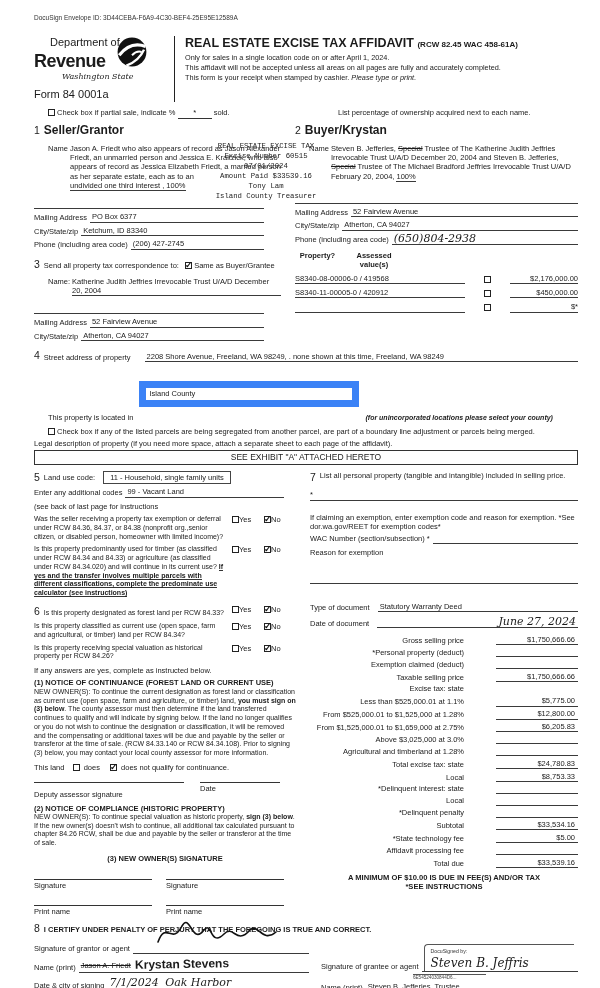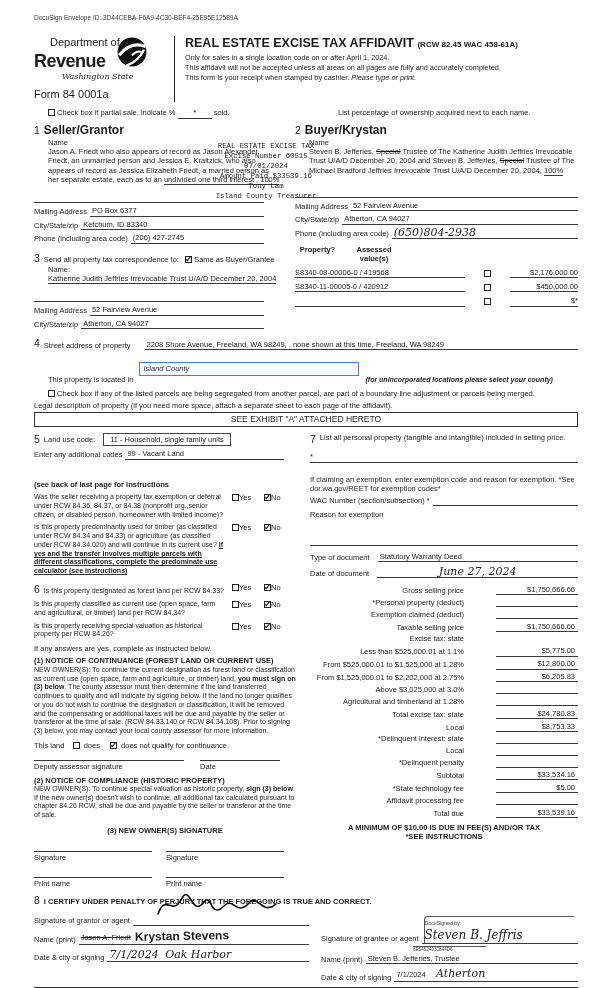--- a/index.html
+++ b/index.html
@@ -40,41 +40,41 @@
 
   
   .cols { display:flex; position:relative; }
   .col-l { width:262px; }
   .col-r { flex:1; margin-left:14px; }
 
   .partial-row { display:flex; margin:6px 0 4px 14px; }
   .partial-left { width:290px; }
   .pct-ul { display:inline-block; width:34px; border-bottom:1px solid #333; text-align:center; }
 
-  .name-block { margin-left:14px; margin-top:0; display:flex;flex-direction:column; }
+  .name-block { margin-left:14px; margin-top:6px; display:flex; }
   .name-lbl { margin-right:2px; }
   .name-text { flex:1; }
   .name-text .last { border-bottom:1px solid #3a3a3a; display:inline-block; }
 
   .stamp { position:absolute; left:152px; top:18px; width:160px; text-align:center;
     font-family:"Liberation Mono", monospace; font-size:7.3px; line-height:10px; color:#222; }
 
   
   .ptable { margin-top:6px; }
   .phead { display:flex; font-weight:bold; text-align:center; }
   .prow { display:flex; margin-top:4px; align-items:flex-end; }
   .pc1 { width:170px; border-bottom:1px solid #3a3a3a; min-height:9px; }
   .pc2 { width:45px; text-align:center; }
   .pc3 { width:68px; border-bottom:1px solid #3a3a3a; text-align:right; min-height:9px; }
   .phead .pc1, .phead .pc3 { border-bottom:none; }
 
   
   .sec4 { margin-top:8px; }
   .located-row { display:flex; align-items:flex-end; margin-top:3px; }
-  .county-box { border:1px solid #3b82f6; width:220px; padding:1px 3px; margin:9px 6px;font-style:italic; }
+  .county-box { border:7px solid #3b82f6; width:220px; padding:1px 3px; margin:16px 6px; }
   .exhibit-box { border:1px solid #333; text-align:center; font-size:8.5px; padding:1px 0; margin-top:2px; }
 
   
   .q-row { display:flex; margin-top:4px; }
   .q-text { flex:1; padding-right:4px; }
   .q-yn { width:32px; white-space:nowrap; }
   .code-box { border:1px solid #444; padding:1px 6px; margin-left:8px; }
 
   
   .trow { display:flex; align-items:flex-end; margin-top:2.5px;gap:28px; }
@@ -84,21 +84,21 @@
   .hand-big { font-family:"DejaVu Serif", serif; font-style:italic; font-size:11px; }
 
   
   .sec8 { margin-top:6px; position:relative; }
   .sig-cols { display:flex; }
   .sig-l { width:275px; }
   .sig-r { flex:1; margin-left:12px; }
   .scrawl { position:absolute; left:118px; top:-6px; pointer-events:none; }
   .strike { text-decoration:line-through; }
   .kname { font-weight:bold; font-size:12px; font-family:"Liberation Sans", sans-serif; transform:rotate(-1deg); display:inline-block; }
-  .docusign-box { border-left:1px solid #555; border-top:1px solid #555; border-radius:4px 0 0 0; padding:1px 0 0 0; display:inline-block; min-width:150px; }
+  .docusign-box { border-left:1px solid #555; border-top:1px solid #555; border-radius:4px 0 0 0; padding:1px 0 0 6px; display:inline-block; min-width:150px; }
   .ds-lbl { font-size:5.2px; color:#333; }
   .ds-sig { font-family:"DejaVu Serif", serif; font-style:italic; font-size:12px; }
   .ds-id { font-size:4.6px; color:#444; border-top:1px solid #555; display:inline-block; padding-right:30px; }
 
   .footer { border-top:1px solid #333; margin-top:5px; padding:2px 0 3px 4px; font-size:6.9px; border-bottom:1px solid #333; }
   .minimum { text-align:center; font-weight:bold; margin-top:5px; font-size:7.6px; }
   .gap4 { height:4px; } .gap8 { height:8px; } .gap12 { height:12px; }
 </style>
 </head>
 <body>
@@ -184,21 +184,21 @@
       <div class="fline" style="width:230px;">
           <span class="lbl">City/State/zip</span>
           <span class="val">Atherton, CA  94027</span>
         </div>
     </div>
 
     <div class="col-r">
       <div><span class="sec-num">2</span><span class="sec-title">Buyer/Krystan</span></div>
       <div class="name-block">
         <span class="name-lbl">Name</span>
-        <span class="name-text"><span>Steven B. Jefferies, </span><span class="strike">Special</span><span> Trustee of  The Katherine Judith Jeffries Irrevocable Trust U/A/D December 20, 2004 and Steven B. Jefferies, </span><span class="strike">Special</span><span> Trustee of The Michael Bradford Jeffries Irrevocable Trust U/A/D December 20, 2004,</span> <span class="last">100%</span></span>
+        <span class="name-text"><span>Steven B. Jefferies, </span><span class="strike">Special</span><span> Trustee of  The Katherine Judith Jeffries Irrevocable Trust U/A/D December 20, 2004 and Steven B. Jefferies, </span><span class="strike">Special</span><span> Trustee of The Michael Bradford Jeffries Irrevocable Trust U/A/D February 20, 2004,</span> <span class="last">100%</span></span>
       </div>
       <div class="gap12"></div>
       <div class="blank-line"></div>
       <div class="fline">
           <span class="lbl">Mailing Address</span>
           <span class="val">52 Fairview Avenue</span>
         </div>
       <div class="fline">
           <span class="lbl">City/State/zip</span>
           <span class="val">Atherton, CA  94027</span>
@@ -264,21 +264,21 @@
     <div class="col-l">
       <div style="display:flex; align-items:center;">
         <span class="sec-num">5</span>
         <span>Land use code:</span>
         <span class="code-box">11 - Household, single family units</span>
       </div>
       <div class="fline" style="width:250px;">
         <span class="lbl">Enter any additional codes</span>
         <span class="val">99 -  Vacant Land</span>
       </div>
-      <div style="margin-top:20px;font-weight:bold;">(see back of last page for instructions</div>
+      <div style="margin-top:4px;">(see back of last page for instructions</div>
 
       <div class="q-row">
         <div class="q-text" style="font-size:7px;">Was the seller receiving a property tax exemption or deferral under RCW 84.36, 84.37, or 84.38 (nonprofit org.,senior citizen, or disabled person, homeowner with limited income)?</div>
         <div class="q-yn"><span class="cb"></span><span>Yes</span></div>
         <div class="q-yn"><span class="cb checked"></span><span>No</span></div>
       </div>
       <div class="q-row">
         <div class="q-text" style="font-size:7px;"><span>Is this property predominantly used for timber (as classified under RCW 84.34 and 84.33) or agriculture (as classified under RCW 84.34.020) and will continue in its current use? </span><span class="b" style="border-bottom:1px solid #333;">If yes and the transfer involves multiple parcels with different classifications, complete the predominate use calculator (see instructions)</span></div>
         <div class="q-yn"><span class="cb"></span><span>Yes</span></div>
         <div class="q-yn"><span class="cb checked"></span><span>No</span></div>
@@ -306,21 +306,21 @@
 
       <div style="margin-top:5px;">
         <span>This land</span>
         <span class="cb" style="margin:0 2px 0 6px;"></span>
         <span>does</span>
         <span class="cb checked" style="margin:0 2px 0 8px;"></span>
         <span>does not qualify for continuance.</span>
       </div>
 
       <div style="display:flex; margin-top:10px;">
-        <div style="width:150px; border-top:1px solid #333; padding-top:1px;">Deputy assessor signature</div>
+        <div style="width:150px; border-top:1px solid #333; padding-top:7px;">Deputy assessor signature</div>
         <div style="width:80px; border-top:1px solid #333; padding-top:1px; margin-left:16px;">Date</div>
       </div>
 
       <div class="b" style="margin-top:4px;">(2) NOTICE OF COMPLIANCE (HISTORIC PROPERTY)</div>
       <div style="font-size:7px;"><span>NEW OWNER(S):  To continue special valuation as historic property, </span><span class="b">sign (3) below</span><span>.  If the new owner(s) doesn't wish to continue, all additional tax calculated pursuant to chapter 84.26 RCW, shall be due and payable by the seller or transferor at the time of sale.</span></div>
 
       <div class="b" style="text-align:center; margin-top:6px;">(3) NEW OWNER(S) SIGNATURE</div>
 
       <div style="display:flex; margin-top:16px;">
         <div style="width:118px; border-top:1px solid #333; padding-top:1px;">Signature</div>
@@ -339,27 +339,27 @@
       </div>
       <div class="ulv" style="margin-top:6px;">*</div>
       <div style="margin-top:12px;">If claiming an exemption, enter exemption code and reason for exemption.  *See dor.wa.gov/REET for exemption codes*</div>
       <div class="fline">
           <span class="lbl">WAC Number (section/subsection) *</span>
           <span class="val"></span>
         </div>
       <div style="margin-top:4px;">Reason for exemption</div>
       <div style="height:26px;"></div>
       <div class="ulv"></div>
-      <div class="fline" style="margin-top:6px;">
+      <div class="fline" style="margin-top:18px;">
           <span class="lbl" style="margin-right:8px;">Type of document</span>
           <span class="val" style="text-align:left;">Statutory Warranty Deed</span>
         </div>
       <div class="fline" style="margin-top:4px;">
           <span class="lbl" style="margin-right:8px;">Date of document</span>
-          <span class="val hand-big" style="text-align:center; line-height:11px;">June 27, 2024</span>
+          <span class="val hand-big" style="text-align:right; line-height:11px;">June 27, 2024</span>
         </div>
 
       <div class="gap4"></div>
       <div class="trow">
           <span class="tlbl">Gross selling price</span>
           <span class="tval">$1,750,666.66</span>
         </div>
       <div class="trow">
           <span class="tlbl">*Personal property (deduct)</span>
           <span class="tval"></span>
@@ -378,21 +378,21 @@
         </div>
       <div class="trow">
           <span class="tlbl">Less than $525,000.01 at 1.1%</span>
           <span class="tval">$5,775.00</span>
         </div>
       <div class="trow">
           <span class="tlbl">From $525,000.01 to $1,525,000 at 1.28%</span>
           <span class="tval">$12,800.00</span>
         </div>
       <div class="trow">
-          <span class="tlbl">From $1,525,000.01 to $2,202,000 at 2.75%</span>
+          <span class="tlbl">From $1,525,000.01 to $1,659,000 at 2.75%</span>
           <span class="tval">$6,205.83</span>
         </div>
       <div class="trow">
           <span class="tlbl">Above $3,025,000 at 3.0%</span>
           <span class="tval"></span>
         </div>
       <div class="trow">
           <span class="tlbl">Agricultural and timberland at 1.28%</span>
           <span class="tval"></span>
         </div>

